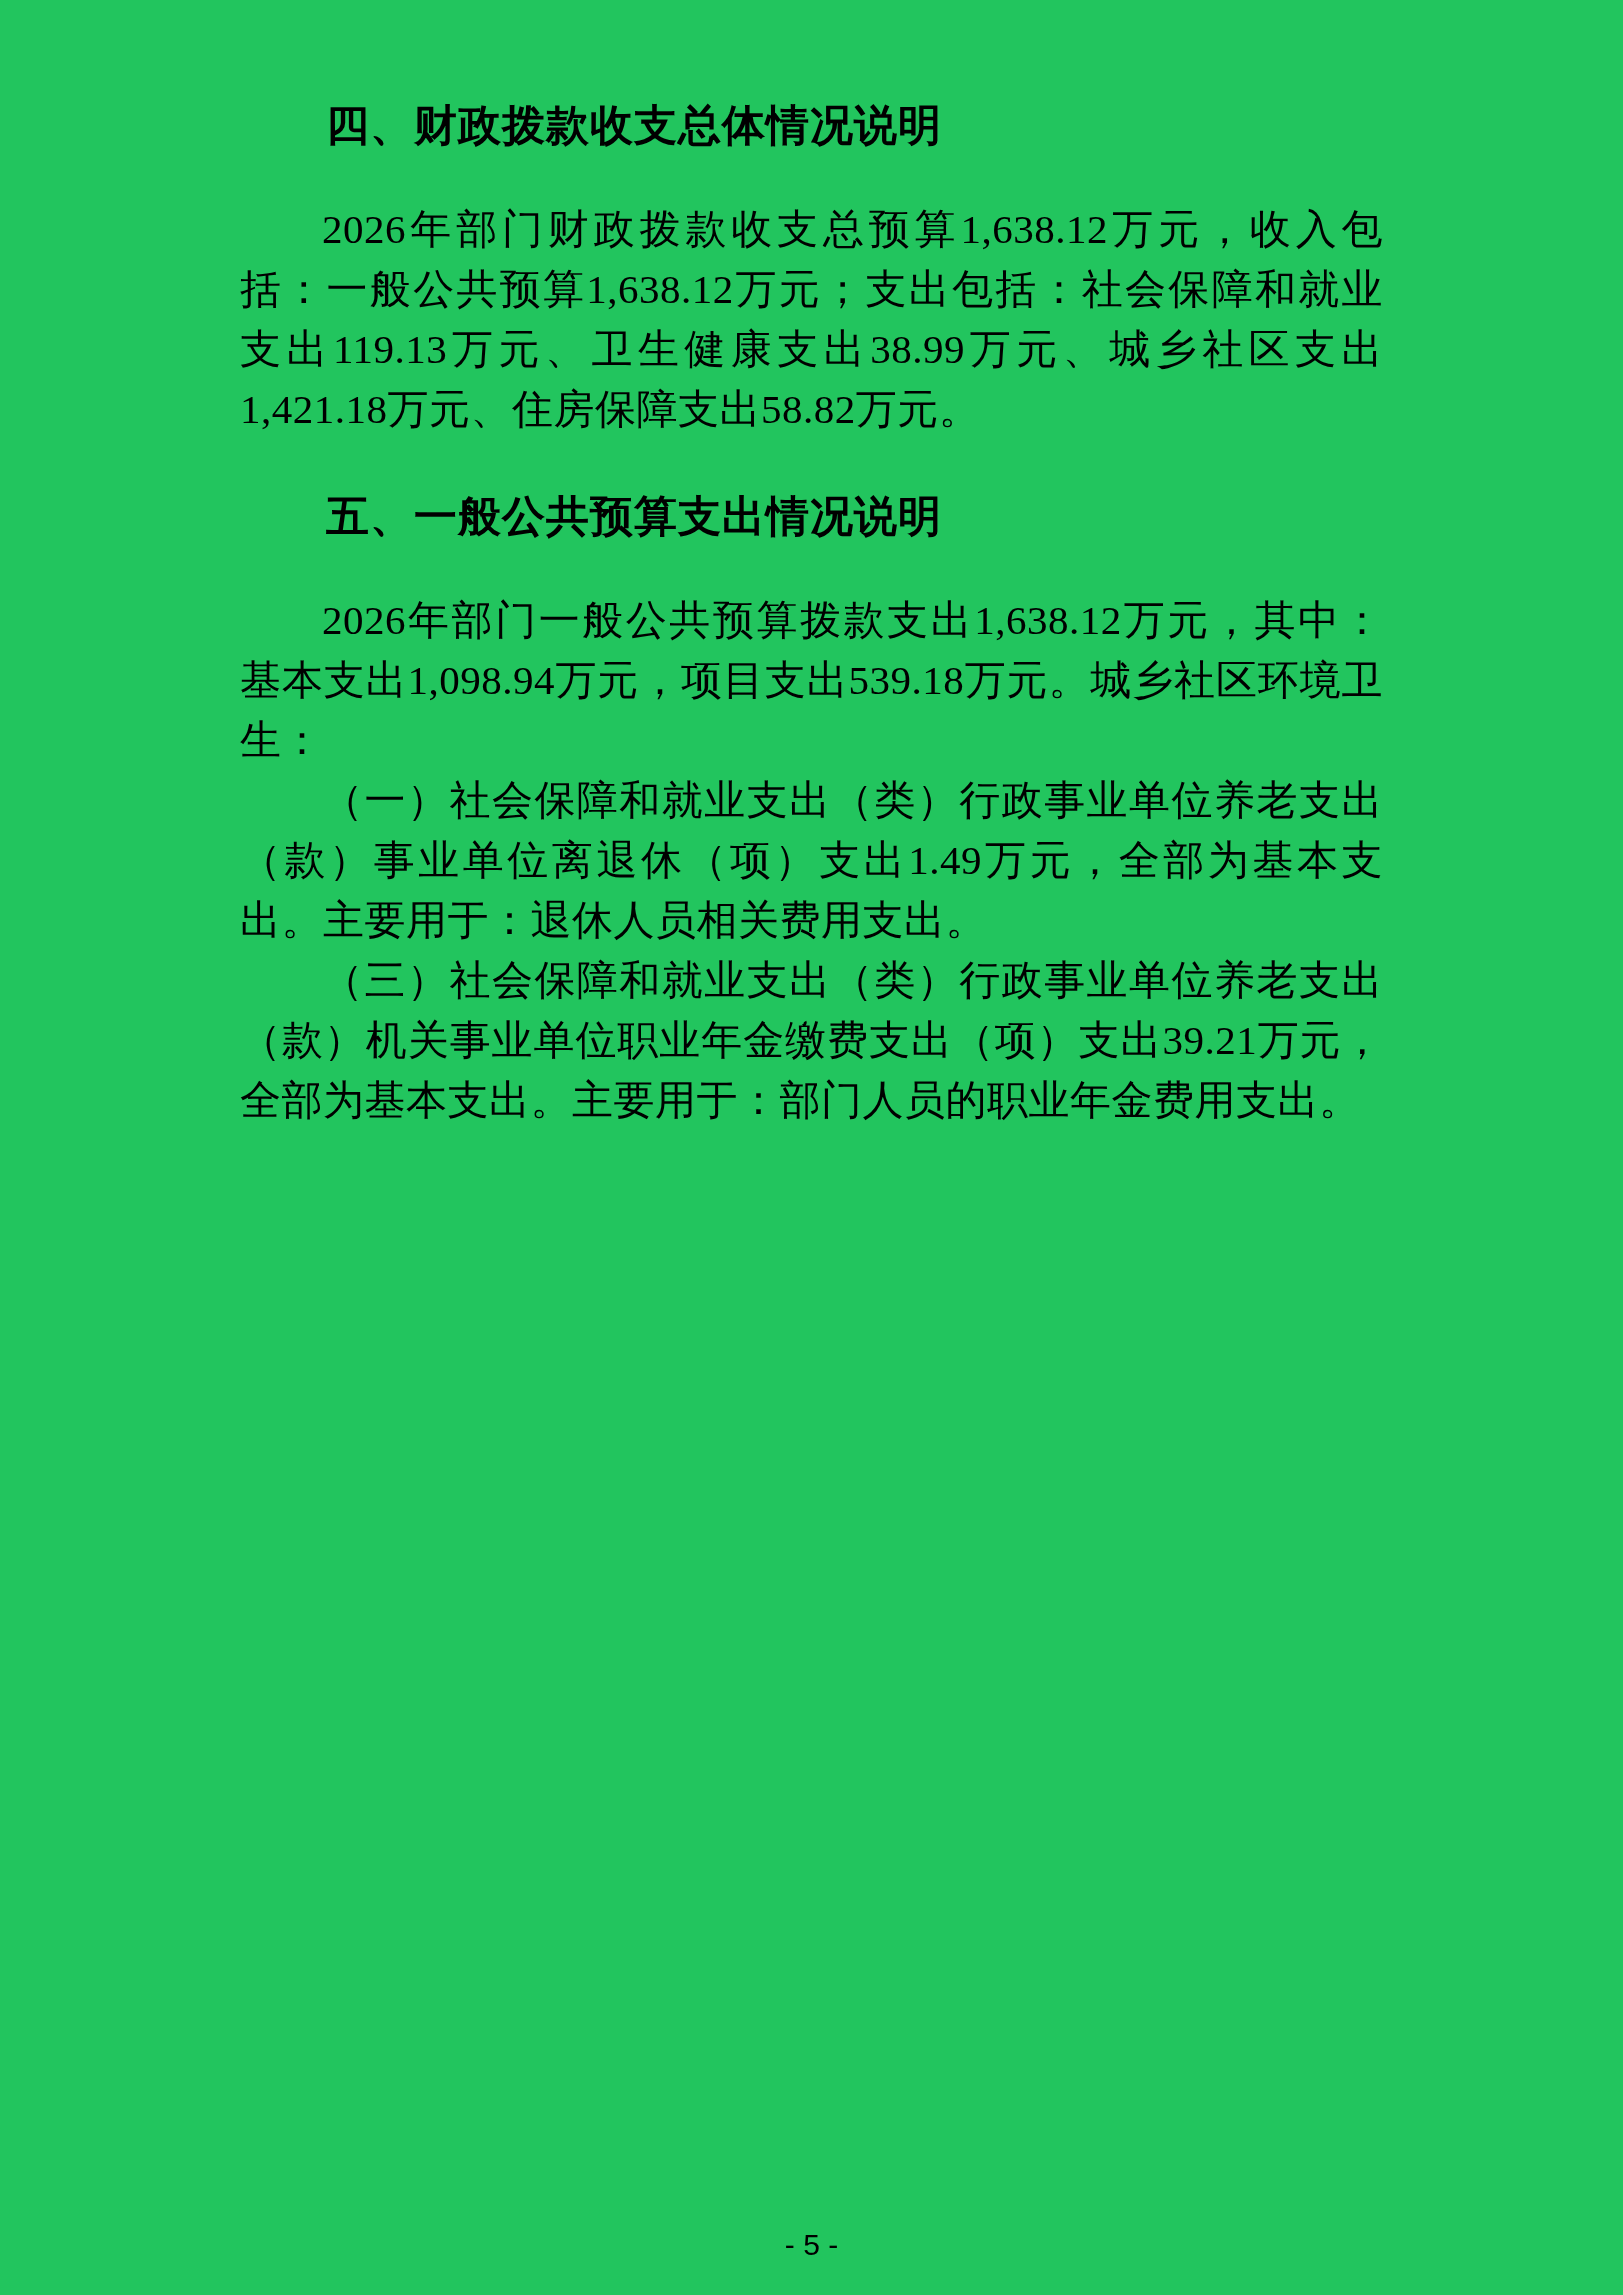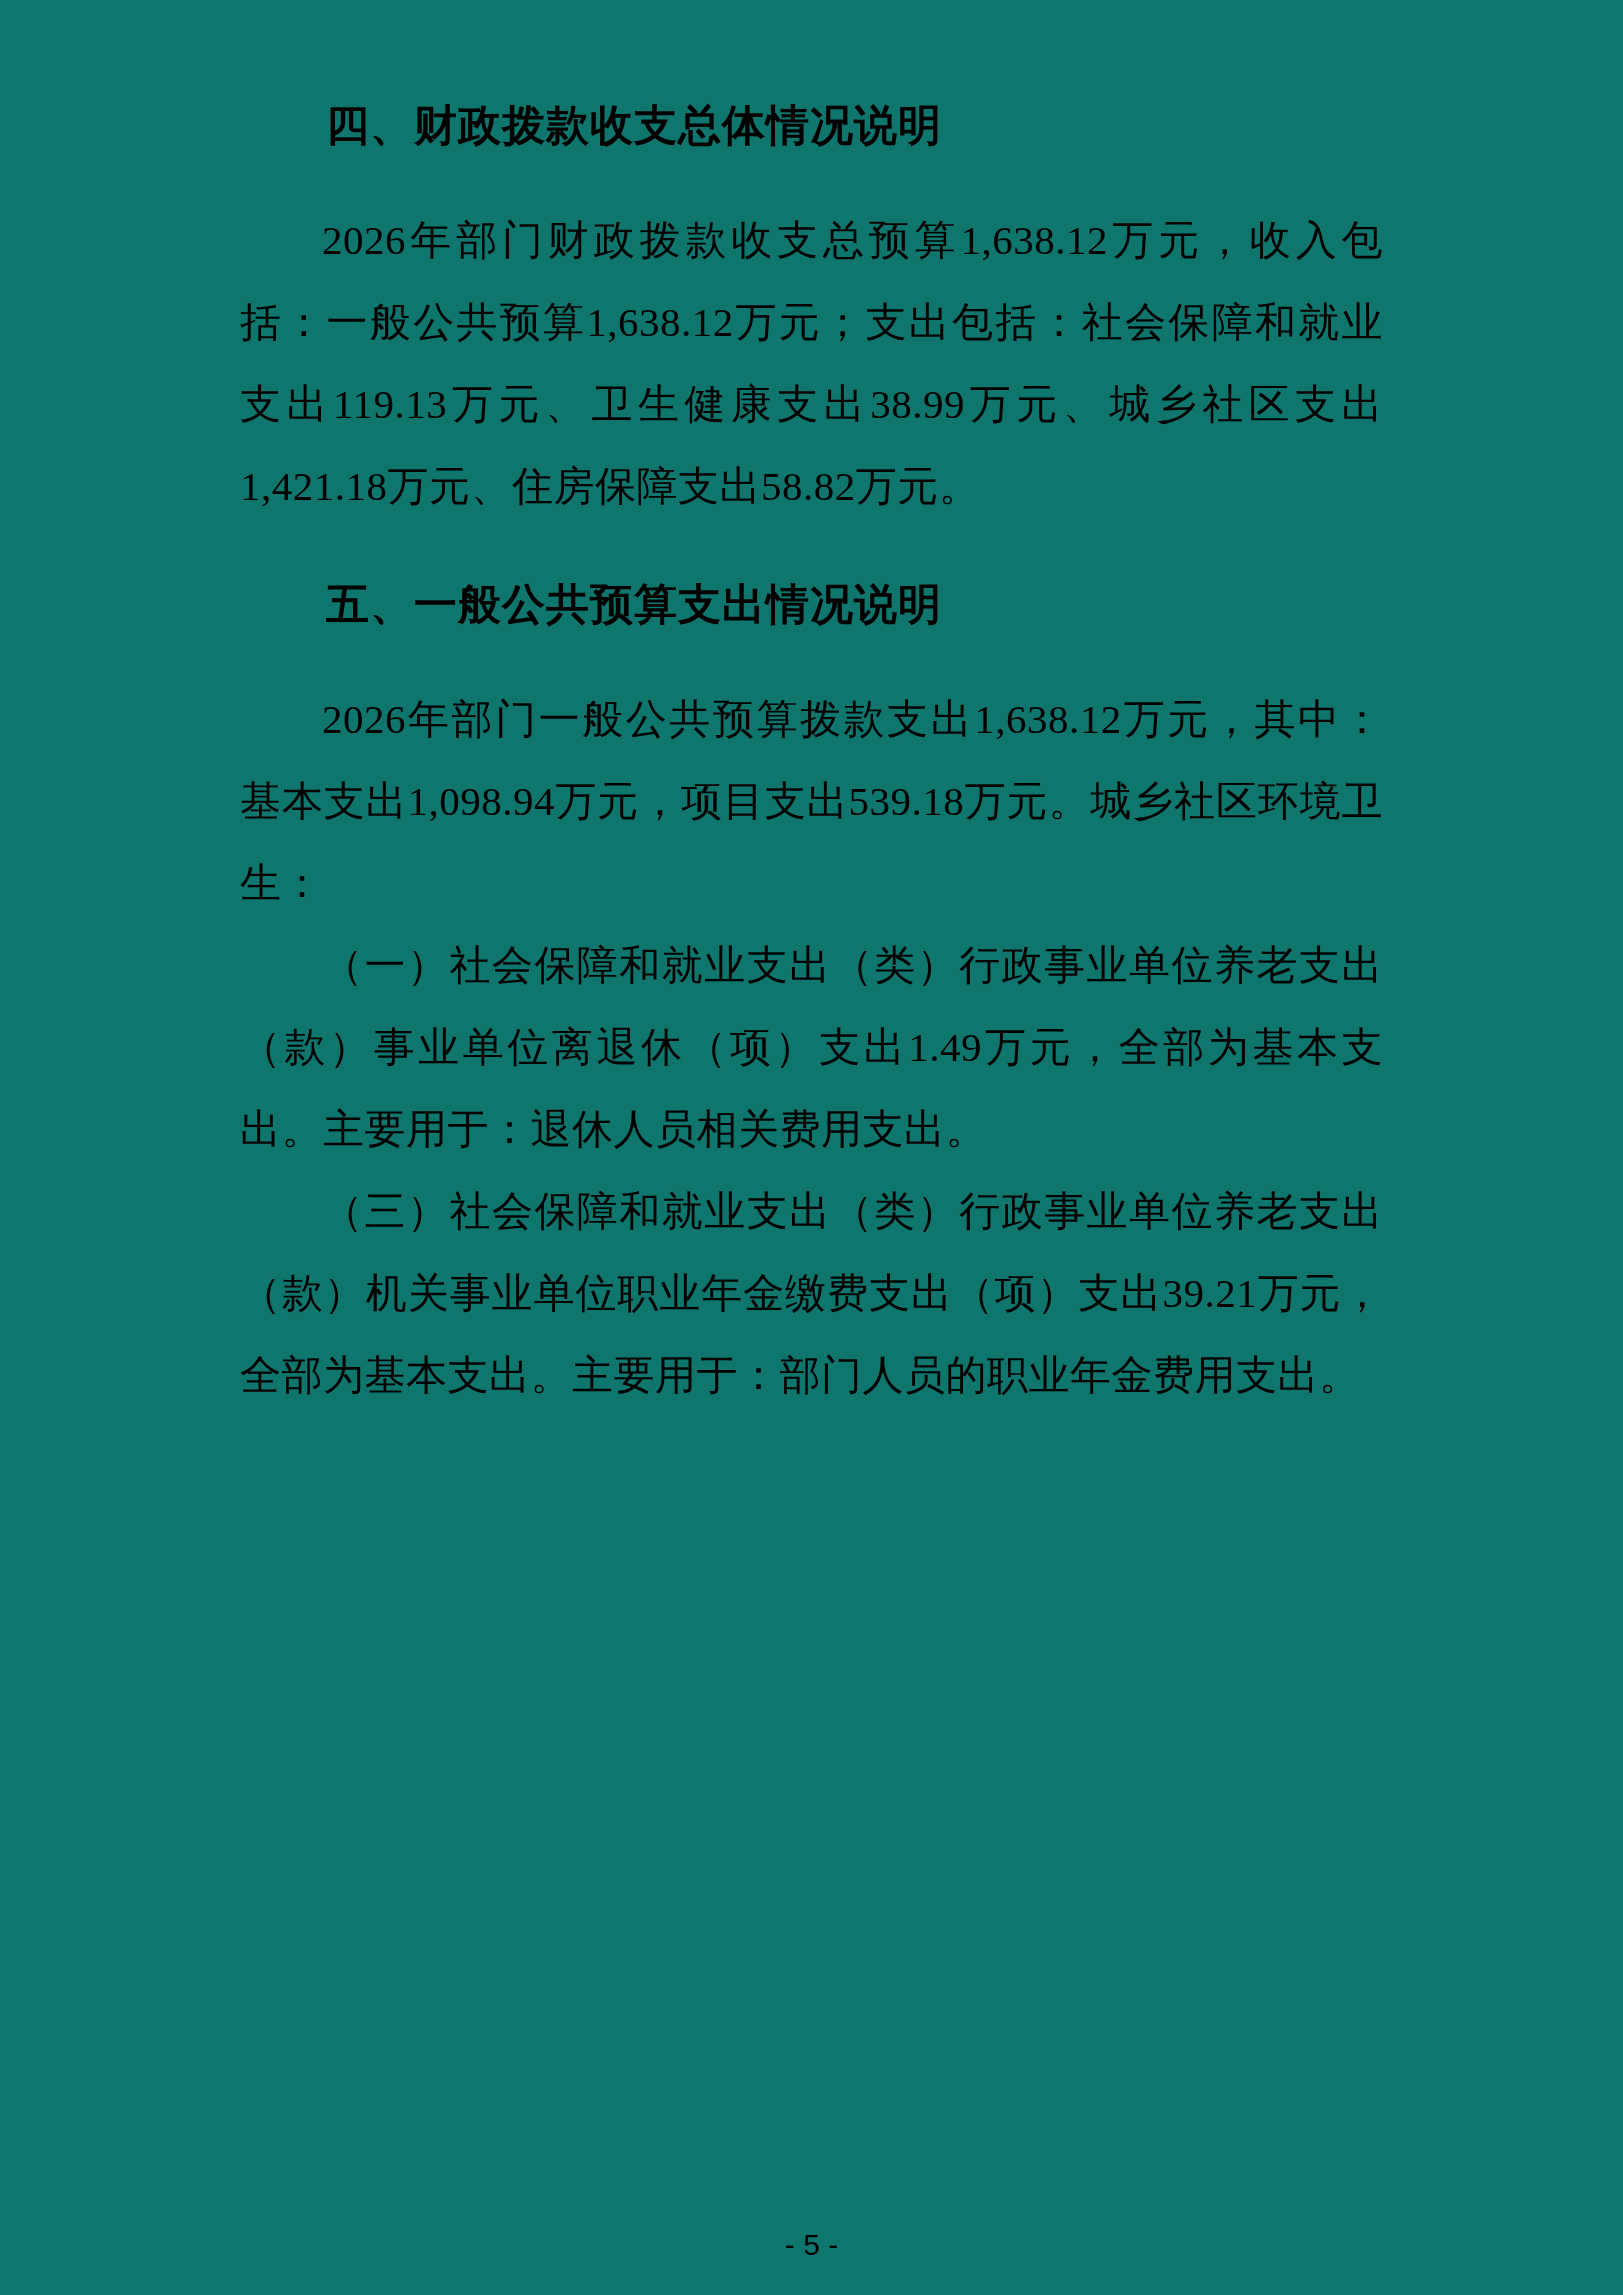--- a/index.html
+++ b/index.html
@@ -4,40 +4,40 @@
 <style>
   html, body {
     margin: 0;
     padding: 0;
     background: #ffffff;
   }
   .page {
     position: relative;
     width: 1623px;
     height: 2295px;
-    background: #0f766e;
+    background: #22c55e;
     color: #000000;
     box-sizing: border-box;
     padding: 48px 240px 0 240px;
     overflow: hidden;
     font-family: "Liberation Serif", "DejaVu Serif", serif;
   }
   .section-heading {
     font-family: "Liberation Sans", "DejaVu Sans", sans-serif;
     font-weight: bold;
     font-size: 43px;
     line-height: 82px;
     margin: 36px 0 33px 0;
     text-indent: 86px;
     letter-spacing: 1px;
     white-space: nowrap;
   }
   .body-para {
     font-size: 41px;
-    line-height: 82px;
+    line-height: 60px;
     margin: 0;
     text-indent: 2em;
     text-align: justify;
     letter-spacing: 0.5px;
   }
   .page-footer {
     position: absolute;
     left: 0;
     right: 0;
     top: 2224px;

